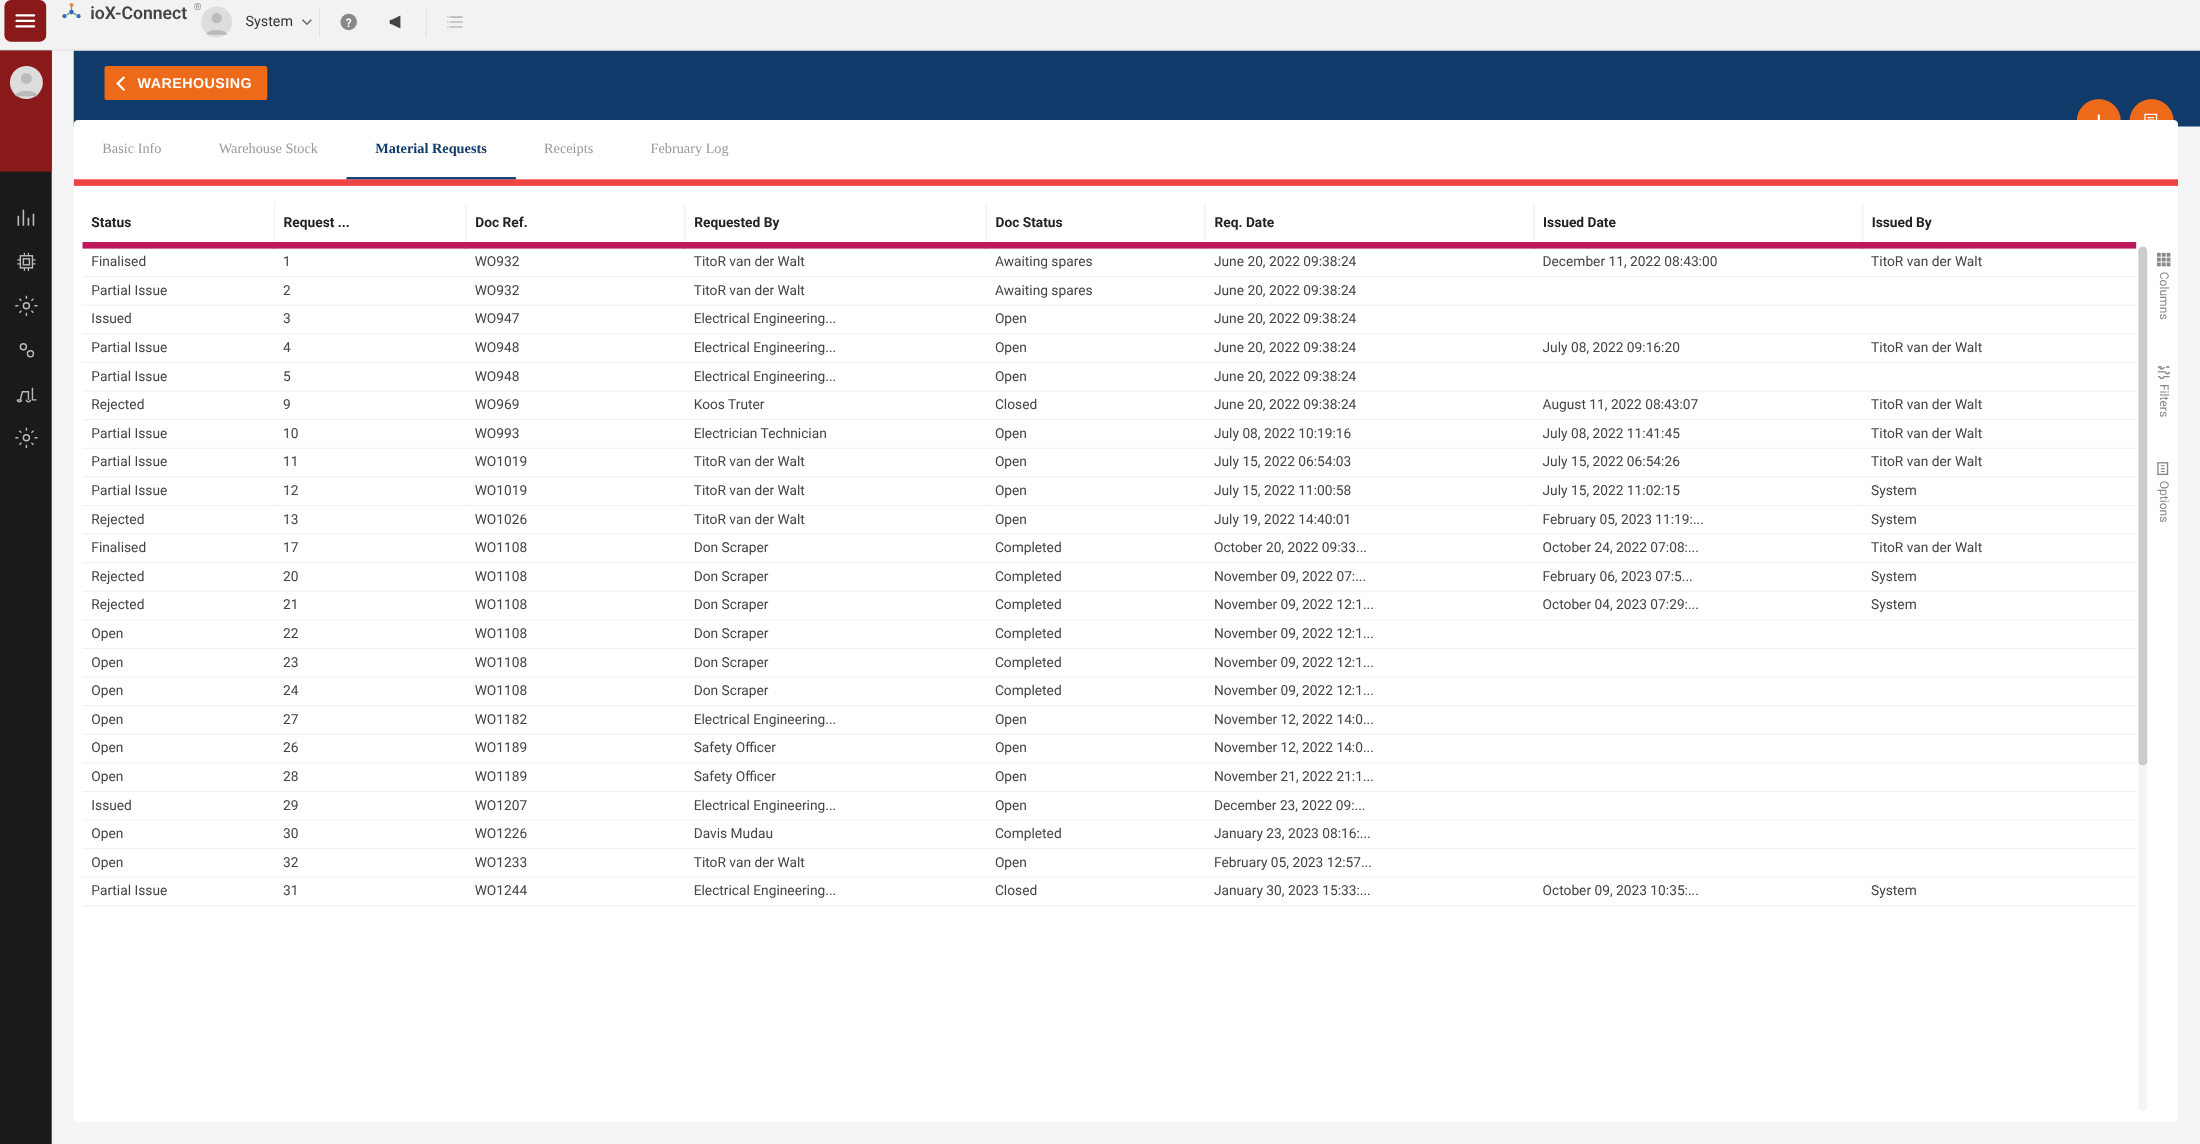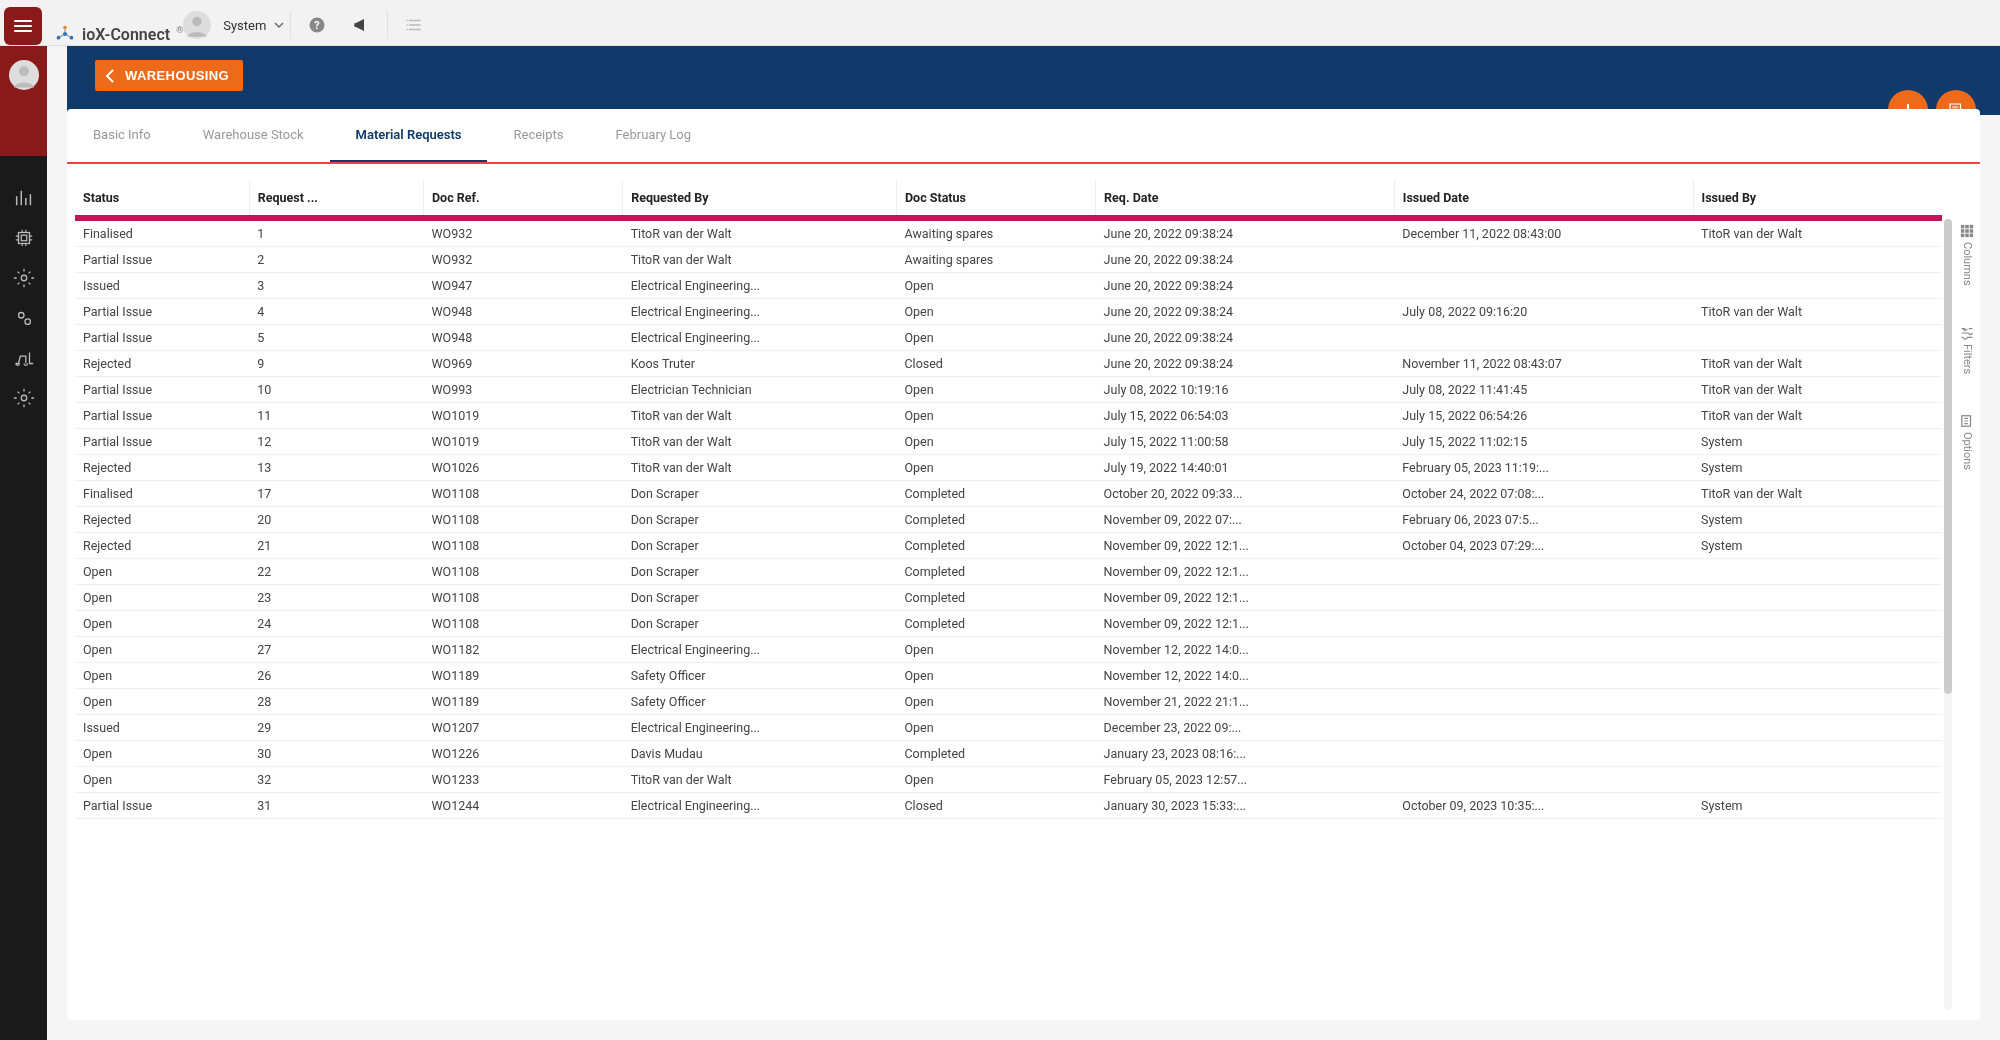--- a/index.html
+++ b/index.html
@@ -1,18 +1,18 @@
 <!DOCTYPE html>
 <html><head>
 <meta charset="utf-8">
 <style>
 * { box-sizing: border-box; margin: 0; padding: 0; }
 body { font-family: -apple-system, BlinkMacSystemFont, "Segoe UI", Roboto, sans-serif; background: #f5f5f5; color: #333; font-size: 13px; overflow: hidden; }
 
-.topbar { height: 46px; background: #f2f2f2; border-bottom: 1px solid #e0e0e0; display: flex; align-items: flex-end; padding: 0 12px 0 0; }
+.topbar { height: 46px; background: #f2f2f2; border-bottom: 1px solid #e0e0e0; display: flex; align-items: flex-start; padding: 0 12px 0 0; }
 .hamburger { width: 38px; height: 38px; background: #8a1a1a; border-radius: 6px; margin-left: 4px; display: flex; align-items: center; justify-content: center; cursor: pointer; }
 .hamburger-lines { width: 18px; height: 12px; display: flex; flex-direction: column; justify-content: space-between; }
 .hamburger-lines span { display: block; height: 2px; background: #fff; border-radius: 1px; }
 .brand { display: flex; align-items: center; margin-left: 12px; gap: 6px; }
 .brand-logo { width: 22px; height: 22px; }
 .brand-text { font-size: 16px; font-weight: 600; color: #444; }
 .topbar-center { flex: 1; text-align: center; font-weight: 700; font-size: 18px; color: #222; }
 .topbar-right { display: flex; align-items: center; gap: 4px; }
 .avatar-sm { width: 28px; height: 28px; border-radius: 50%; background: #ddd; }
 .user-label { font-size: 13px; color: #333; margin: 0 4px 0 8px; }
@@ -32,21 +32,21 @@
 .back-btn { display: inline-flex; align-items: center; gap: 10px; background: #ec6a1a; color: #fff; border: none; padding: 8px 14px 8px 10px; font-weight: 700; font-size: 13px; letter-spacing: 0.4px; cursor: pointer; border-radius: 2px; }
 .hero-title-row { display: flex; align-items: center; margin-top: 14px; gap: 14px; }
 .wh-icon { width: 32px; height: 28px; color: #aac3df; }
 .hero-title { color: #fff; font-size: 20px; font-weight: 500; }
 .breadcrumb { color: #c9d6e5; font-size: 12px; margin-top: 2px; }
 .breadcrumb a { color: #c9d6e5; text-decoration: none; }
 .hero-actions { position: absolute; right: 24px; top: 44px; display: flex; gap: 8px; }
 .fab { width: 40px; height: 40px; background: #ec6a1a; border-radius: 50%; color: #fff; display: flex; align-items: center; justify-content: center; cursor: pointer; }
 
 .main-panel { background: #fff; margin: 0 20px 20px 20px; margin-top: -6px; border-radius: 4px; display: flex; flex-direction: column; flex: 1; overflow: hidden; position: relative; }
-.tabs { display: flex; border-bottom: 2px solid #ef4444; }
+.tabs { display: flex; border-bottom: 6px solid #ef4444; font-family: Liberation Serif, serif; }
 .tab { padding: 18px 26px; font-size: 13px; color: #999; cursor: pointer; border-bottom: 2px solid transparent; }
 .tab.active { color: #0f3a6a; font-weight: 600; border-bottom-color: #0f3a6a; }
 
 .grid-wrap { flex: 1; overflow: auto; padding: 16px 8px 8px 8px; position: relative; }
 .grid { width: calc(100% - 30px); border-collapse: collapse; table-layout: fixed; font-size: 12.5px; }
 .grid th { text-align: left; padding: 10px 8px; font-weight: 700; color: #222; border-right: 1px solid #eee; white-space: nowrap; overflow: hidden; text-overflow: ellipsis; }
 .grid th:last-child { border-right: none; }
 .grid thead tr { border-bottom: 6px solid #be185d; }
 .grid td { padding: 5px 8px; border-bottom: 1px solid #f0f0f0; white-space: nowrap; overflow: hidden; text-overflow: ellipsis; color: #444; }
 
@@ -270,21 +270,21 @@
                 <td></td>
                 <td></td>
               </tr>
               <tr>
                 <td>Rejected</td>
                 <td>9</td>
                 <td>WO969</td>
                 <td>Koos Truter</td>
                 <td>Closed</td>
                 <td>June 20, 2022 09:38:24</td>
-                <td>November 11, 2022 08:43:07</td>
+                <td>August 11, 2022 08:43:07</td>
                 <td>TitoR van der Walt</td>
               </tr>
               <tr>
                 <td>Partial Issue</td>
                 <td>10</td>
                 <td>WO993</td>
                 <td>Electrician Technician</td>
                 <td>Open</td>
                 <td>July 08, 2022 10:19:16</td>
                 <td>July 08, 2022 11:41:45</td>

